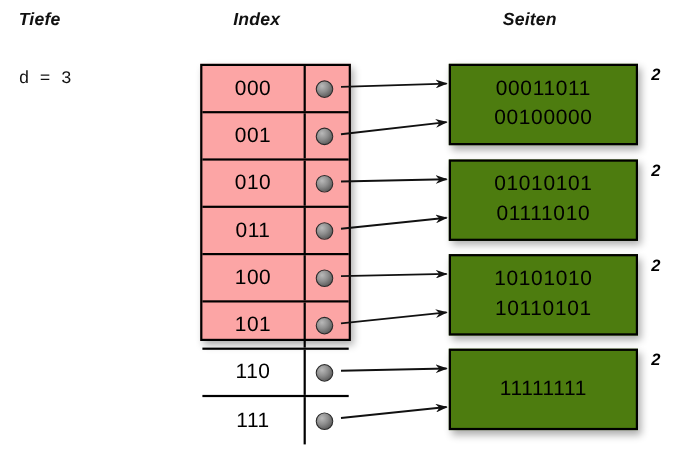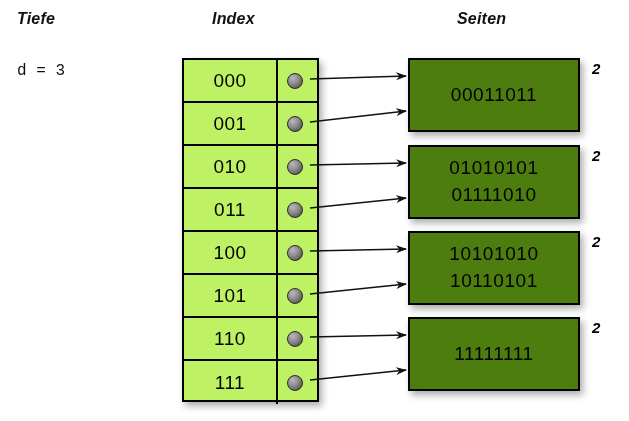--- a/index.html
+++ b/index.html
@@ -48,24 +48,24 @@
     color: #111111;
     font-family: Liberation Mono, monospace;
   }
 
   
   #index-table {
     position: absolute;
     left: 182px;
     top: 58px;
     width: 137px;
-    height: 344px;
+    height: 252px;
     box-sizing: border-box;
     border: 2px solid #000000;
-    background: #bef264;
+    background: #fca5a5;
     box-shadow: 3px 4px 7px rgba(0,0,0,0.33);
   }
   .index-row {
     position: relative;
     height: 43px;
     box-sizing: border-box;
     border-bottom: 2px solid #000000;
     display: flex;
     align-items: stretch;
   }
@@ -195,20 +195,21 @@
     <div class="index-row last">
       <div class="index-key">111</div>
       <div class="index-ptr-cell">
         <span class="ptr-dot"></span>
       </div>
     </div>
   </div>
 
   <div class="page-box" style="top:58px;">
     <div class="page-line">00011011</div>
+    <div class="page-line">00100000</div>
   </div>
   <div class="page-count" style="top:60px;">2</div>
 
   <div class="page-box" style="top:145px;">
     <div class="page-line">01010101</div>
     <div class="page-line">01111010</div>
   </div>
   <div class="page-count" style="top:147px;">2</div>
 
   <div class="page-box" style="top:231px;">

